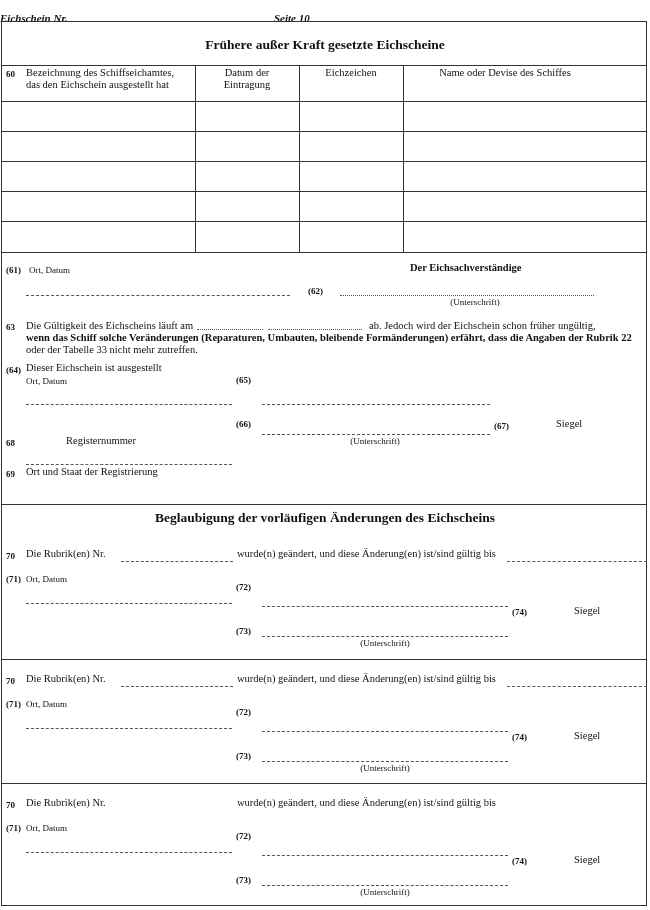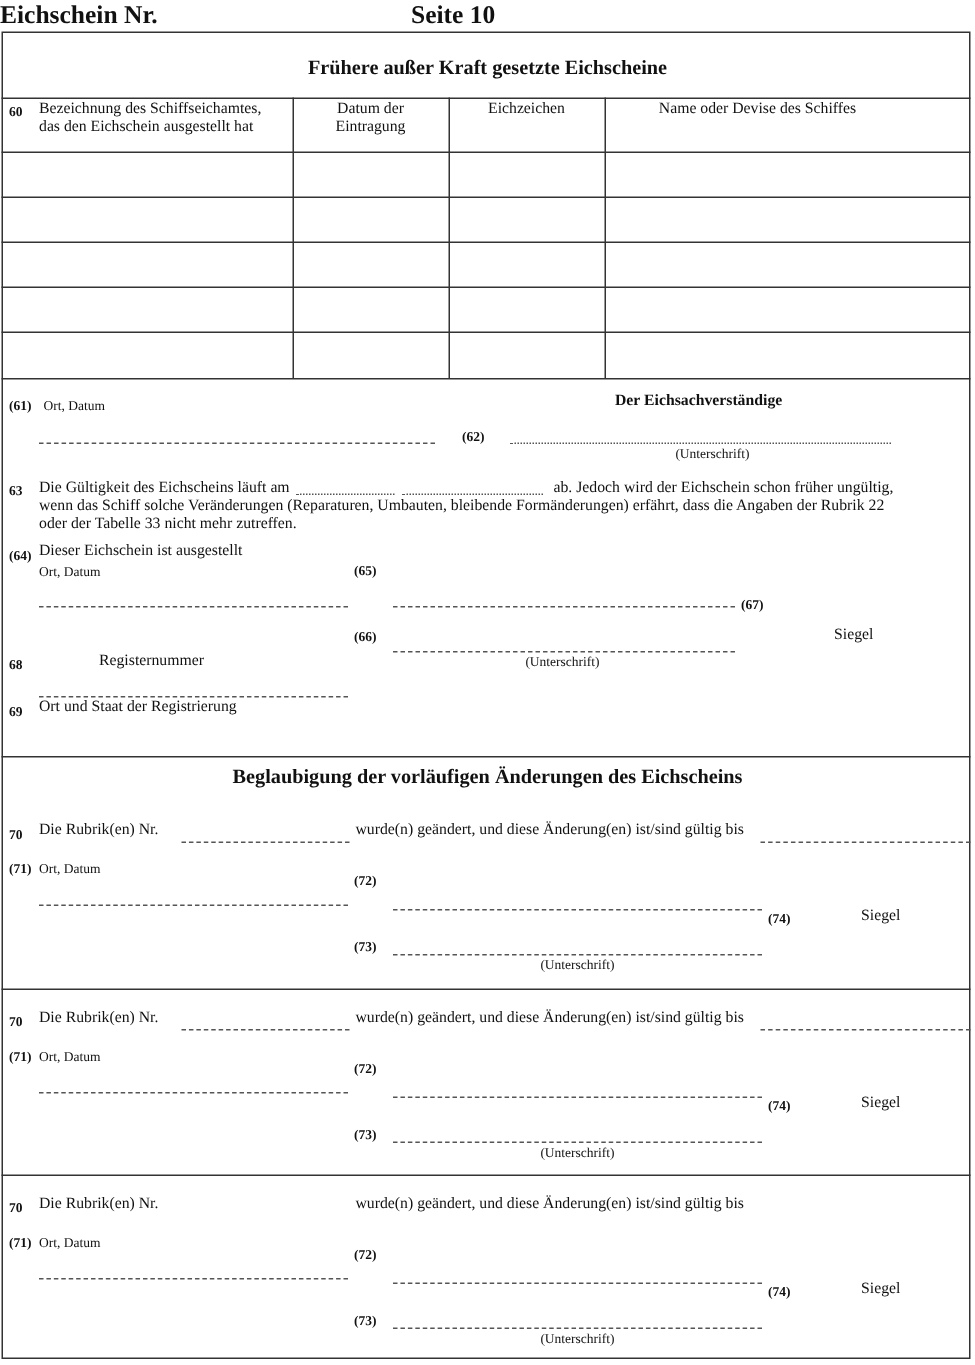--- a/index.html
+++ b/index.html
@@ -1,19 +1,19 @@
 <!DOCTYPE html>
 <html><head>
 <meta charset="utf-8">
 <style>
   html, body { margin: 0; padding: 0; background: #ffffff; }
   body { width: 650px; height: 910px; position: relative; overflow: hidden;
          font-family: "Liberation Serif", "DejaVu Serif", serif; color: #111; }
   .abs { position: absolute; white-space: nowrap; }
-  .hdr { font-weight: bold; font-size: 17px; top: 0px; }
+  .hdr { font-weight: bold; font-size: 11px; top: 12px; font-style: italic; }
   .frame { position: absolute; left: 1px; top: 21px; width: 646px; height: 885px;
            border: 1.5px solid #333; box-sizing: border-box; }
   .hline { position: absolute; height: 0; border-top: 1.5px solid #333; }
   .vline { position: absolute; width: 0; border-left: 1.5px solid #333; }
   .title { font-weight: bold; font-size: 13.5px; text-align: center; }
   .colh { font-size: 10.5px; line-height: 12px; text-align: center; }
   .num { font-weight: bold; font-size: 9px; }
   .lbl { font-size: 10.5px; }
   .sm  { font-size: 9px; }
   .dots { position: absolute; height: 0; border-top: 1px dashed #555; }
@@ -94,31 +94,31 @@
 <div class="dots field" style="left:26px; width:264px; top:295px;"></div>
 <div class="abs num" style="left:308px; top:286px;">(62)</div>
 <div class="dotsfine field" style="left:340px; width:254px; top:295px;"></div>
 <div class="abs cap" style="left:430px; width:90px; top:297px;">(Unterschrift)</div>
 
 <div class="abs num" style="left:6px; top:322px;">63</div>
 <div class="abs p63" style="left:26px; top:320px;">Die Gültigkeit des Eichscheins läuft am</div>
 <div class="dotsfine field" style="left:197px; width:66px; top:329px;"></div>
 <div class="dotsfine field" style="left:268px; width:94px; top:329px;"></div>
 <div class="abs p63" style="left:369px; top:320px;">ab. Jedoch wird der Eichschein schon früher ungültig,</div>
-<div class="abs p63" style="left:26px; top:332px;">wenn das Schiff solche Veränderungen (Reparaturen, Umbauten, bleibende Formänderungen) erfährt, dass die Angaben der Rubrik 22</div>
+<div class="abs p63" style="left:26px; top:332px;font-weight:bold;">wenn das Schiff solche Veränderungen (Reparaturen, Umbauten, bleibende Formänderungen) erfährt, dass die Angaben der Rubrik 22</div>
 <div class="abs p63" style="left:26px; top:344px;">oder der Tabelle 33 nicht mehr zutreffen.</div>
 
 <div class="abs num" style="left:6px; top:365px;">(64)</div>
 <div class="abs lbl" style="left:26px; top:362px;">Dieser Eichschein ist ausgestellt</div>
 <div class="abs sm" style="left:26px; top:376px;">Ort, Datum</div>
 <div class="abs num" style="left:236px; top:375px;">(65)</div>
 <div class="dots field" style="left:26px; width:206px; top:404px;"></div>
 <div class="dots field" style="left:262px; width:228px; top:404px;"></div>
 <div class="abs num" style="left:236px; top:419px;">(66)</div>
-<div class="abs num" style="left:494px; top:398px;">(67)</div>
+<div class="abs num" style="left:494px; top:421px;">(67)</div>
 <div class="abs lbl" style="left:556px; top:418px;">Siegel</div>
 <div class="dots field" style="left:262px; width:228px; top:434px;"></div>
 <div class="abs cap" style="left:330px; width:90px; top:436px;">(Unterschrift)</div>
 
 <div class="abs num" style="left:6px; top:438px;">68</div>
 <div class="abs lbl" style="left:26px; top:435px;margin-left:40px;">Registernummer</div>
 <div class="dots field" style="left:26px; width:206px; top:464px;"></div>
 <div class="abs num" style="left:6px; top:469px;">69</div>
 <div class="abs lbl" style="left:26px; top:466px;">Ort und Staat der Registrierung</div>
 

